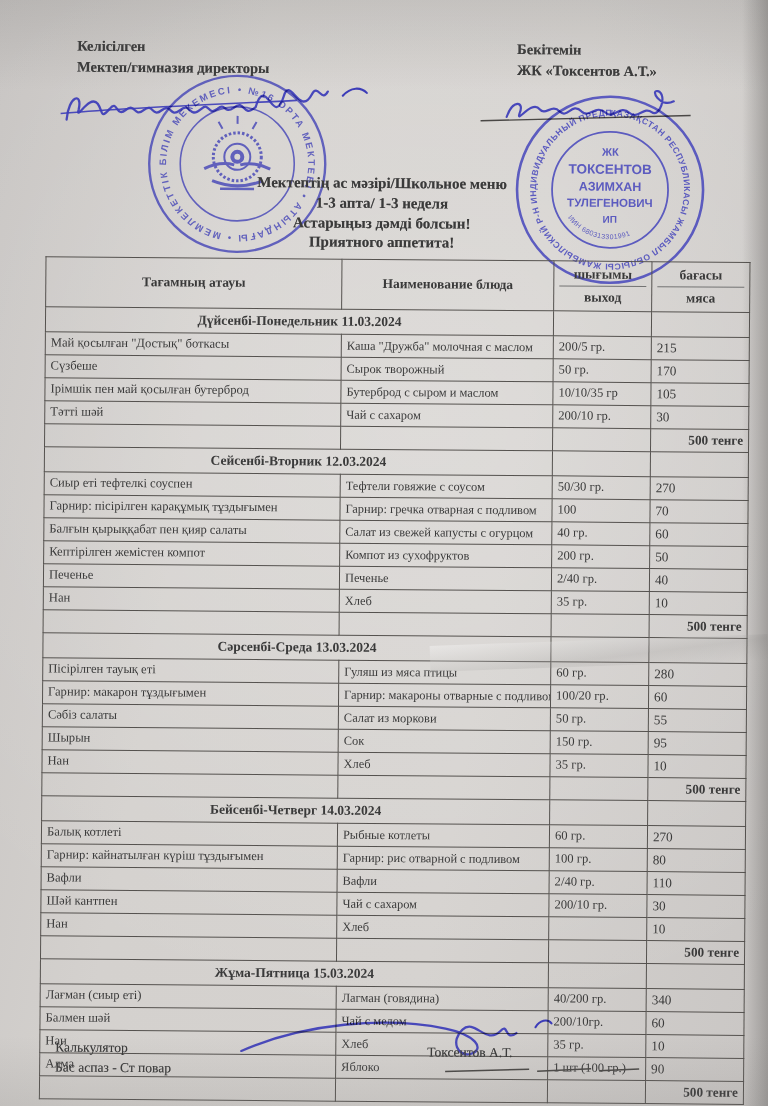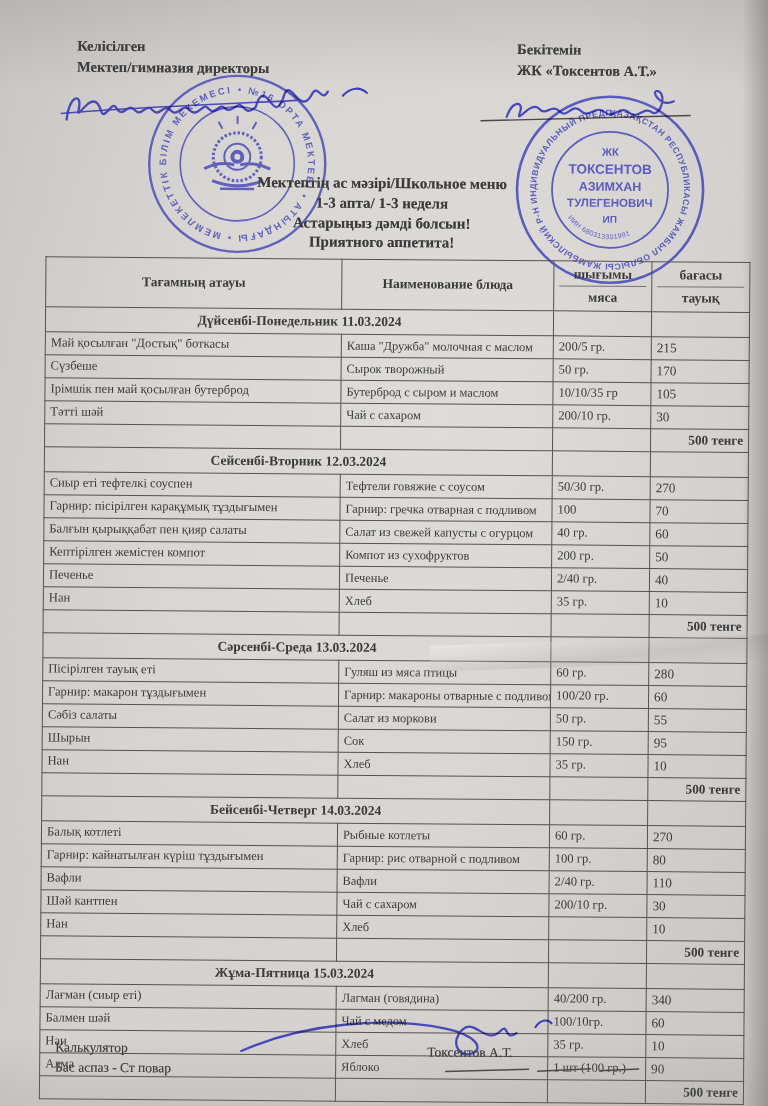--- a/index.html
+++ b/index.html
@@ -163,25 +163,25 @@
         <col style="width:212px">
         <col style="width:98px">
         <col style="width:98px">
     </colgroup>
     <thead>
       <tr>
         <th class="h-name">Тағамның атауы</th>
         <th class="h-name">Наименование блюда</th>
         <th class="h-split">
           <div class="t">шығымы</div>
-          <div class="b">мяса</div>
+          <div class="b">выход</div>
         </th>
         <th class="h-split">
           <div class="t">бағасы</div>
-          <div class="b">тауық</div>
+          <div class="b">мяса</div>
         </th>
       </tr>
     </thead>
     <tbody>
         <tr class="day-row">
           <td class="day-title" colspan="2">Дүйсенбі-Понедельник 11.03.2024</td>
           <td></td>
           <td></td>
         </tr>
         <tr class="item-row">
@@ -350,21 +350,21 @@
         </tr>
         <tr class="item-row">
           <td class="c-kk">Лағман (сиыр еті)</td>
           <td class="c-ru">Лагман (говядина)</td>
           <td class="c-out">40/200 гр.</td>
           <td class="c-price">340</td>
         </tr>
         <tr class="item-row">
           <td class="c-kk">Балмен шәй</td>
           <td class="c-ru">Чай с медом</td>
-          <td class="c-out">100/10гр.</td>
+          <td class="c-out">200/10гр.</td>
           <td class="c-price">60</td>
         </tr>
         <tr class="item-row">
           <td class="c-kk">Нан</td>
           <td class="c-ru">Хлеб</td>
           <td class="c-out">35 гр.</td>
           <td class="c-price">10</td>
         </tr>
         <tr class="item-row">
           <td class="c-kk">Алма</td>

